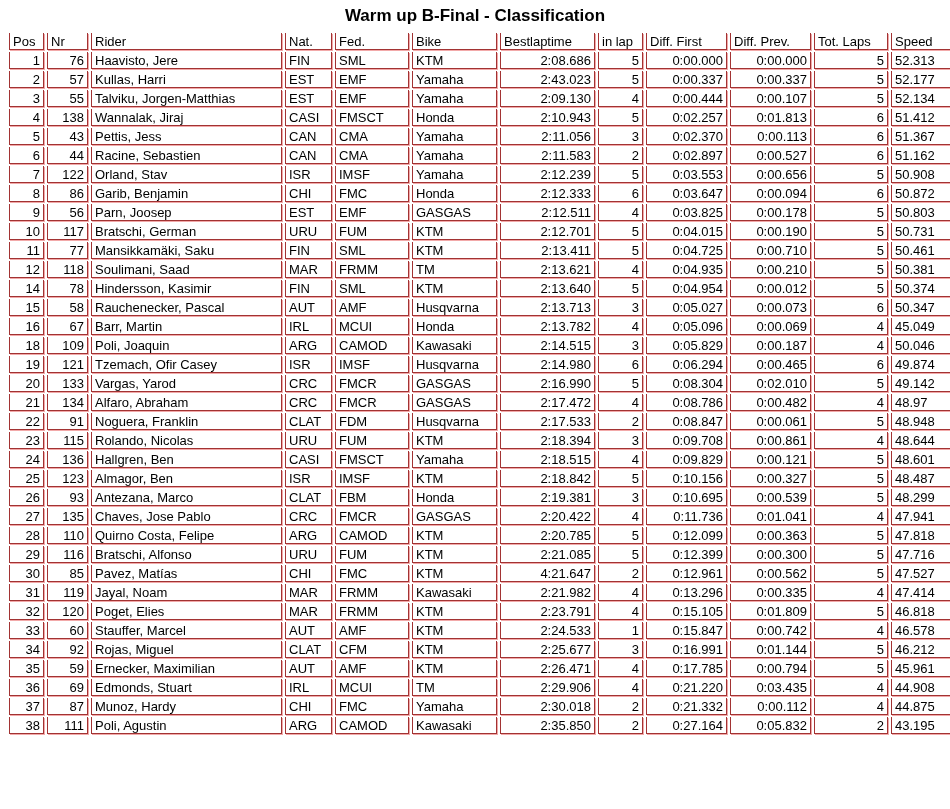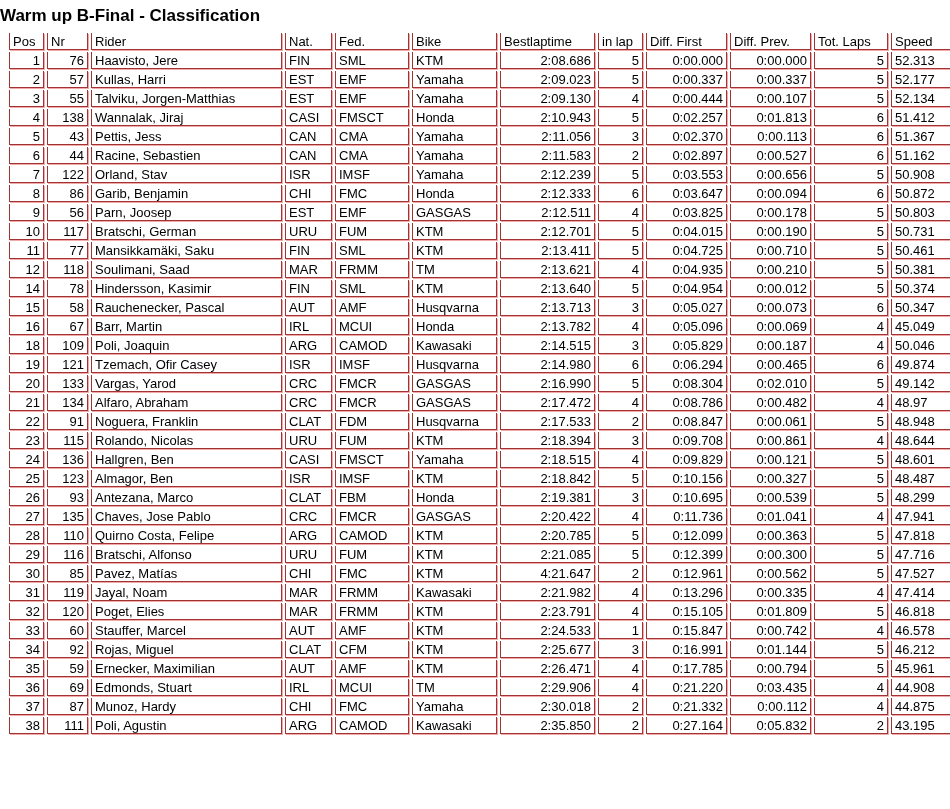--- a/index.html
+++ b/index.html
@@ -11,21 +11,21 @@
   * { box-sizing: border-box; }
   html, body {
     margin: 0; padding: 0;
     width: 950px; height: 809px;
     background: var(--bg);
     color: var(--text);
     font-family: "Liberation Sans", "DejaVu Sans", sans-serif;
     overflow: hidden;
   }
   .page-title {
-    text-align: left;
+    text-align: center;
     font-size: 17px;
     font-weight: bold;
     margin: 6px 0 5px 0;
     letter-spacing: 0px;
   }
   table.results {
     border-collapse: separate;
     border-spacing: 3px 2px;
     table-layout: fixed;
     margin-left: 6px;
@@ -111,21 +111,21 @@
         <td class="a-right">5</td>
         <td class="a-left">52.313</td>
       </tr>
       <tr>
         <td class="a-right">2</td>
         <td class="a-right">57</td>
         <td class="a-left">Kullas, Harri</td>
         <td class="a-left">EST</td>
         <td class="a-left">EMF</td>
         <td class="a-left">Yamaha</td>
-        <td class="a-right">2:09.023</td>
+        <td class="a-right">2:43.023</td>
         <td class="a-right">5</td>
         <td class="a-right">0:00.337</td>
         <td class="a-right">0:00.337</td>
         <td class="a-right">5</td>
         <td class="a-left">52.177</td>
       </tr>
       <tr>
         <td class="a-right">3</td>
         <td class="a-right">55</td>
         <td class="a-left">Talviku, Jorgen-Matthias</td>

